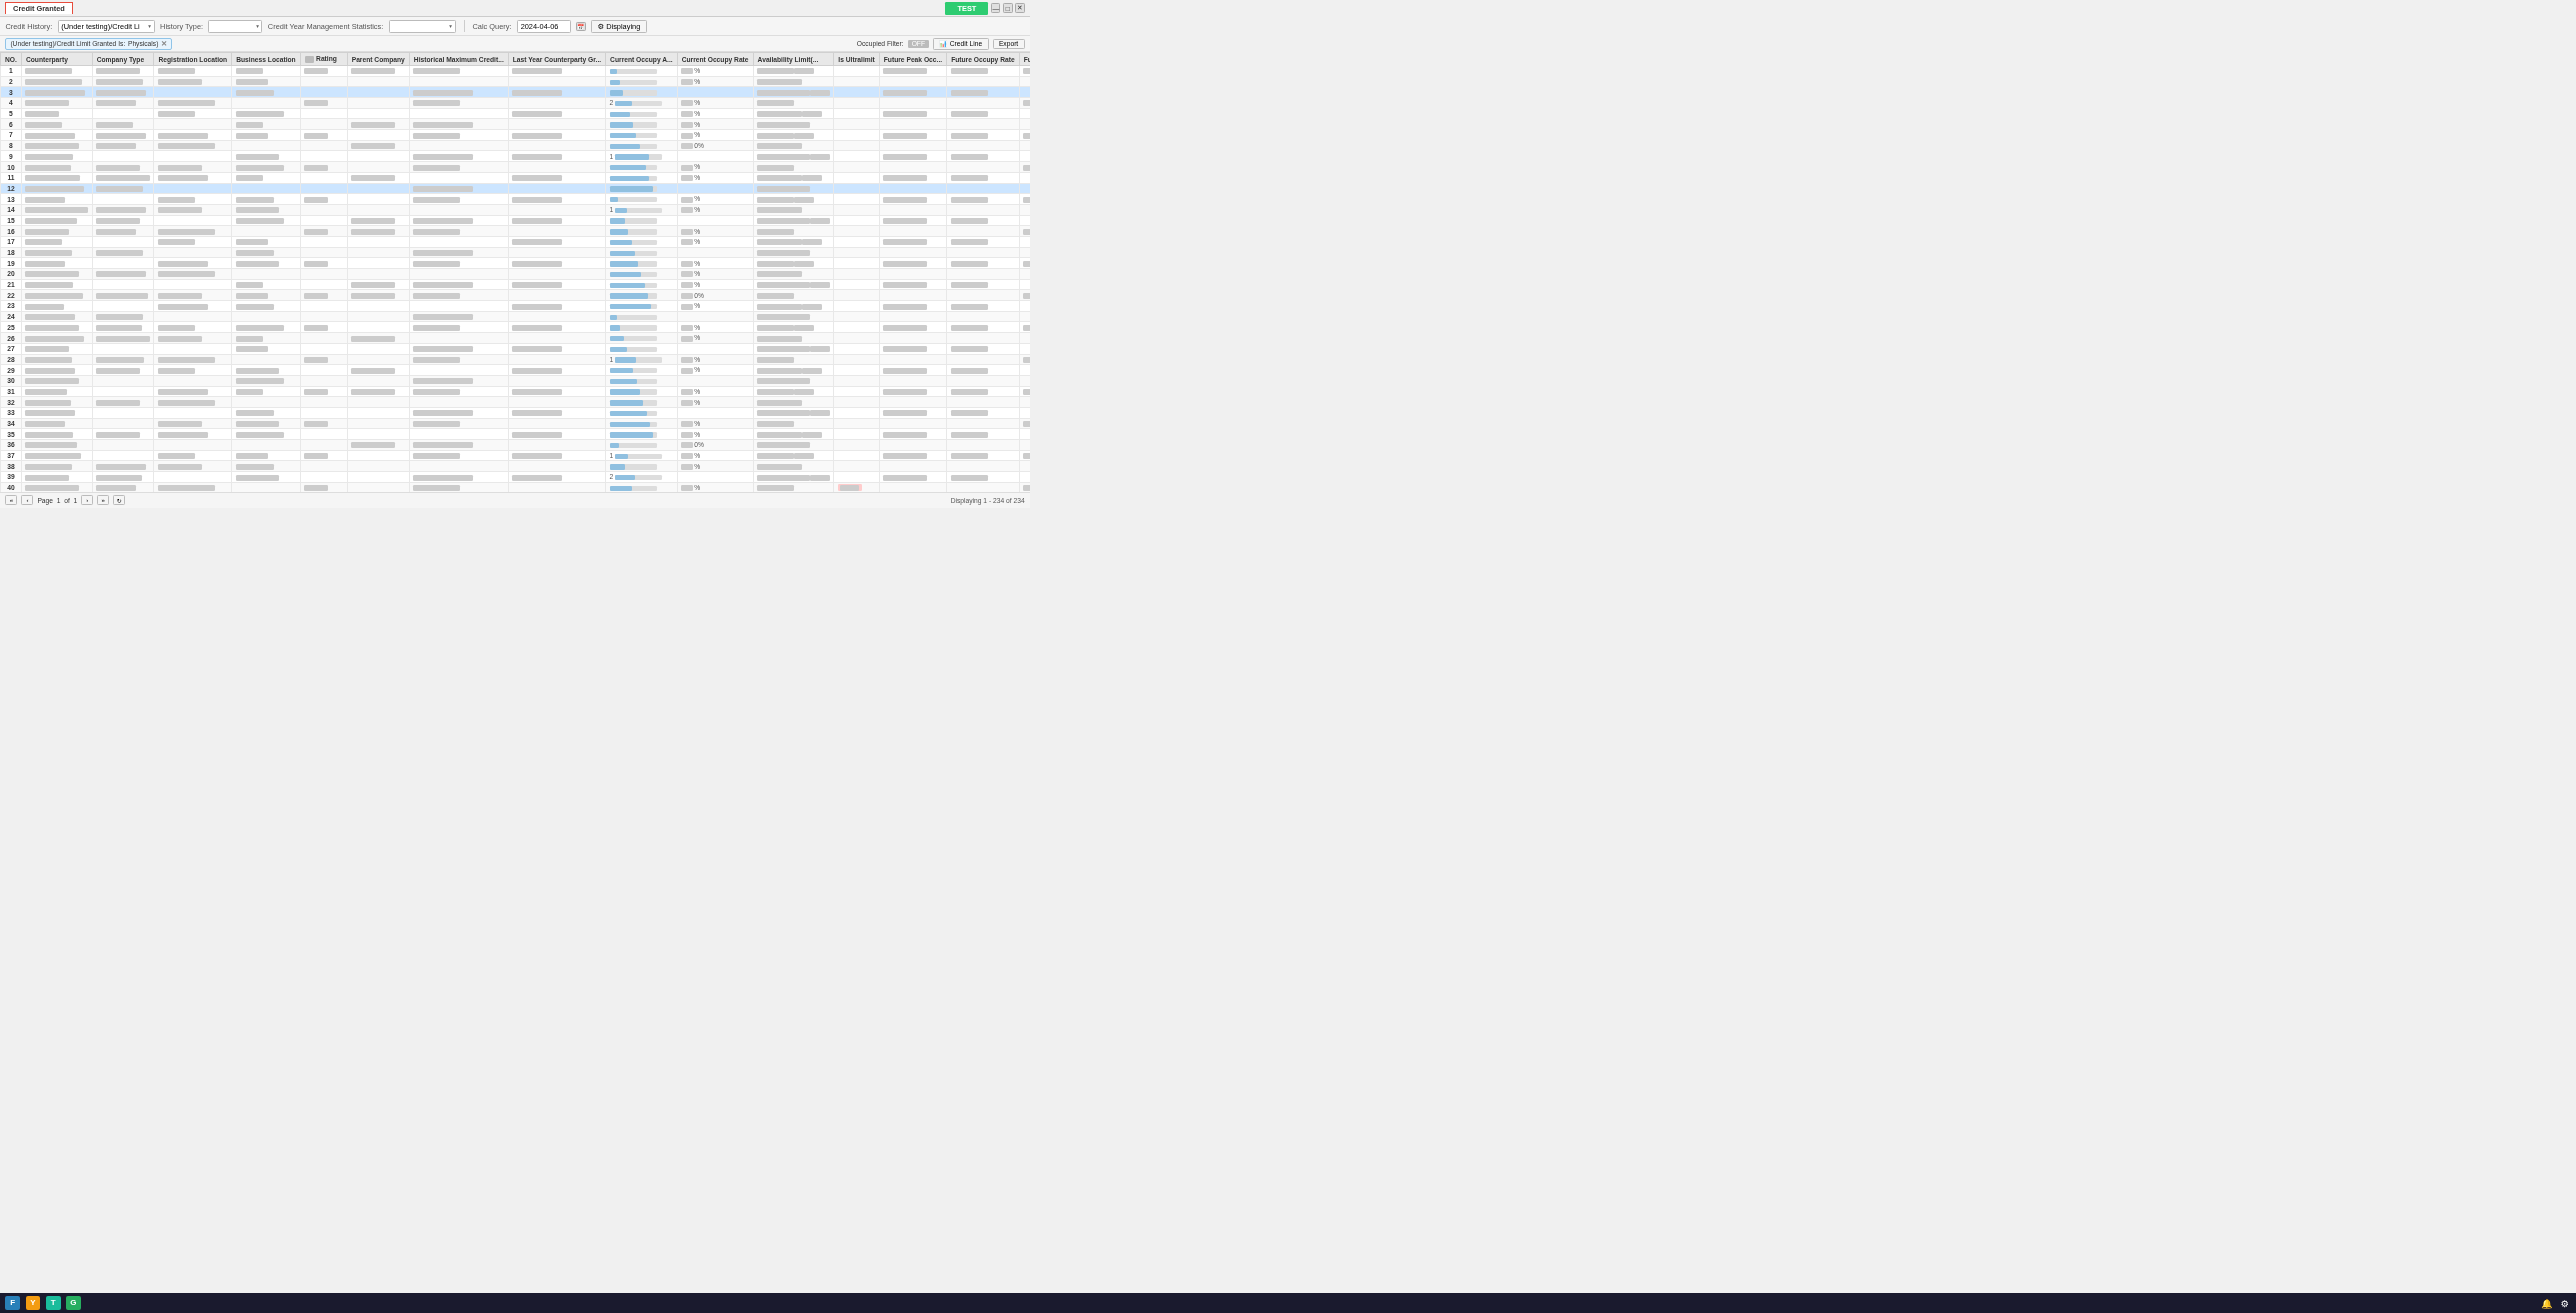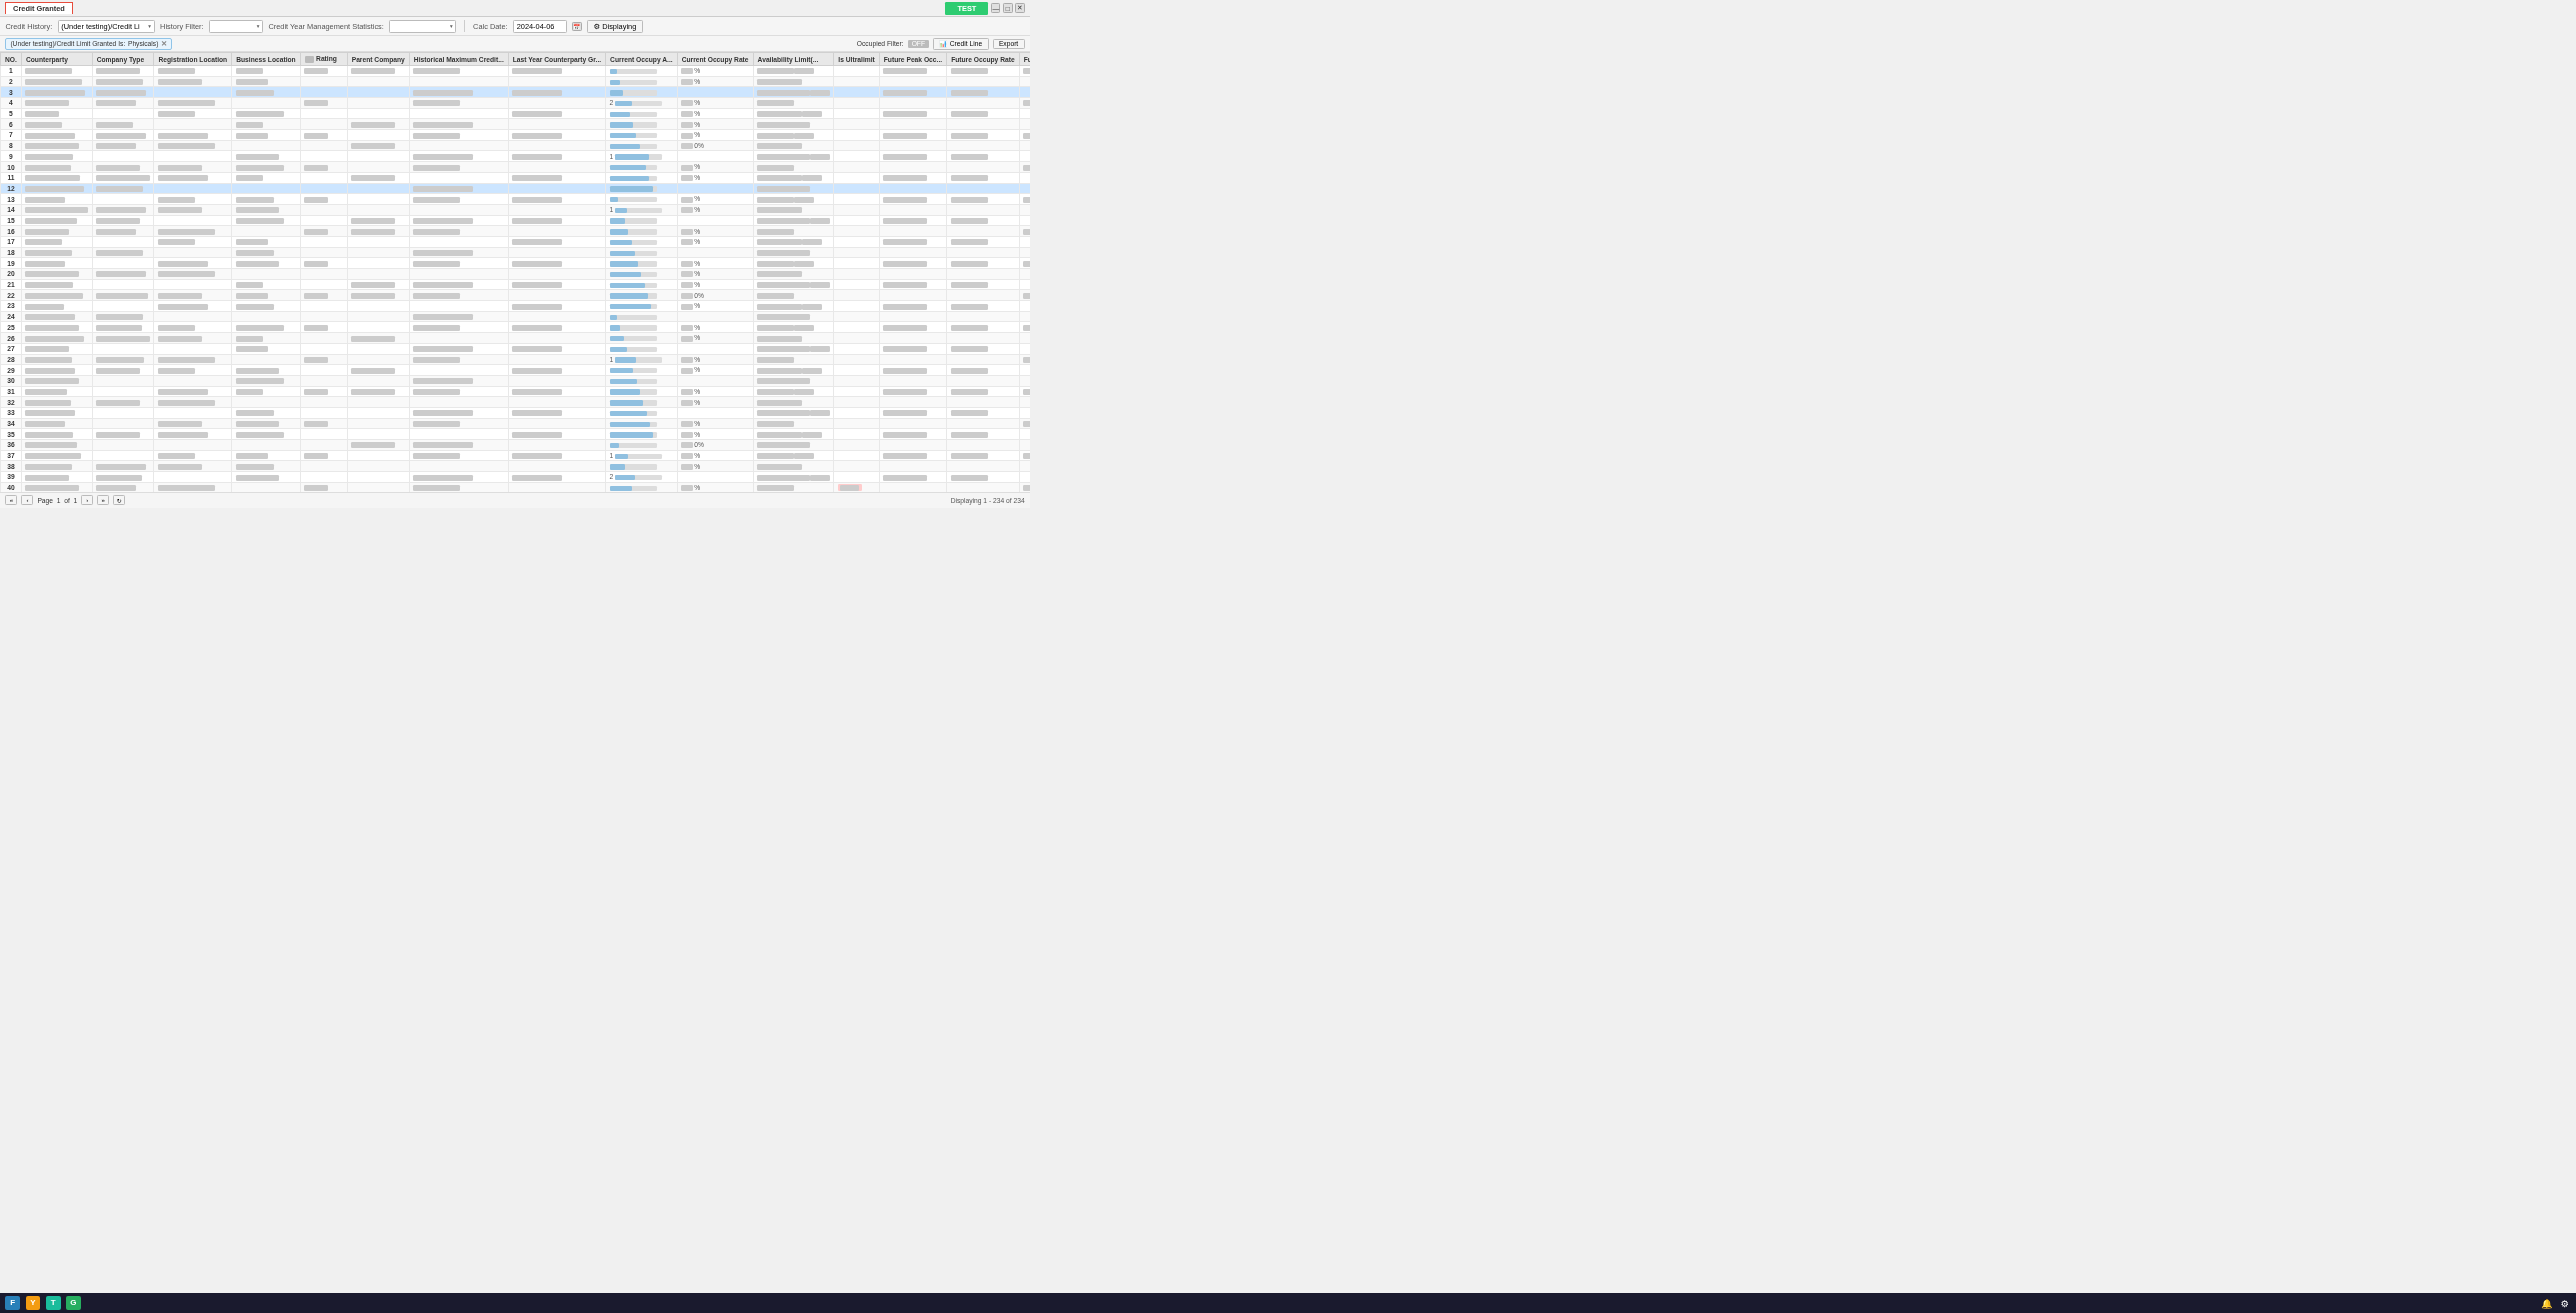--- a/index.html
+++ b/index.html
@@ -344,32 +344,32 @@
   </div>
 </div>
 
 <div id="toolbar">
   <span class="toolbar-label">Credit History:</span>
   <div class="select-wrap">
     <select class="toolbar-select">
       <option>(Under testing)/Credit Li</option>
     <option selected="">(Under testing)/Credit Li</option></select>
   </div>
-  <span class="toolbar-label">History Filter:</span>
+  <span class="toolbar-label">History Type:</span>
   <div class="select-wrap">
     <select class="toolbar-select" style="width:54px">
     </select>
   </div>
   <span class="toolbar-label">Credit Year Management Statistics:</span>
   <div class="select-wrap">
     <select class="toolbar-select" style="width:67px">
     </select>
   </div>
   <div class="toolbar-separator"></div>
-  <span class="toolbar-label">Calc Date:</span>
+  <span class="toolbar-label">Calc Query:</span>
   <input class="calc-date-input" type="text" value="2024-04-06" style="">
   <span class="win-btn" style="font-size:6px;">📅</span>
   <button class="calc-btn">
     <span>⚙</span>
     <span>Displaying</span>
   </button>
 </div>
 
 <div id="filter-bar">
   <div class="filter-chip">

